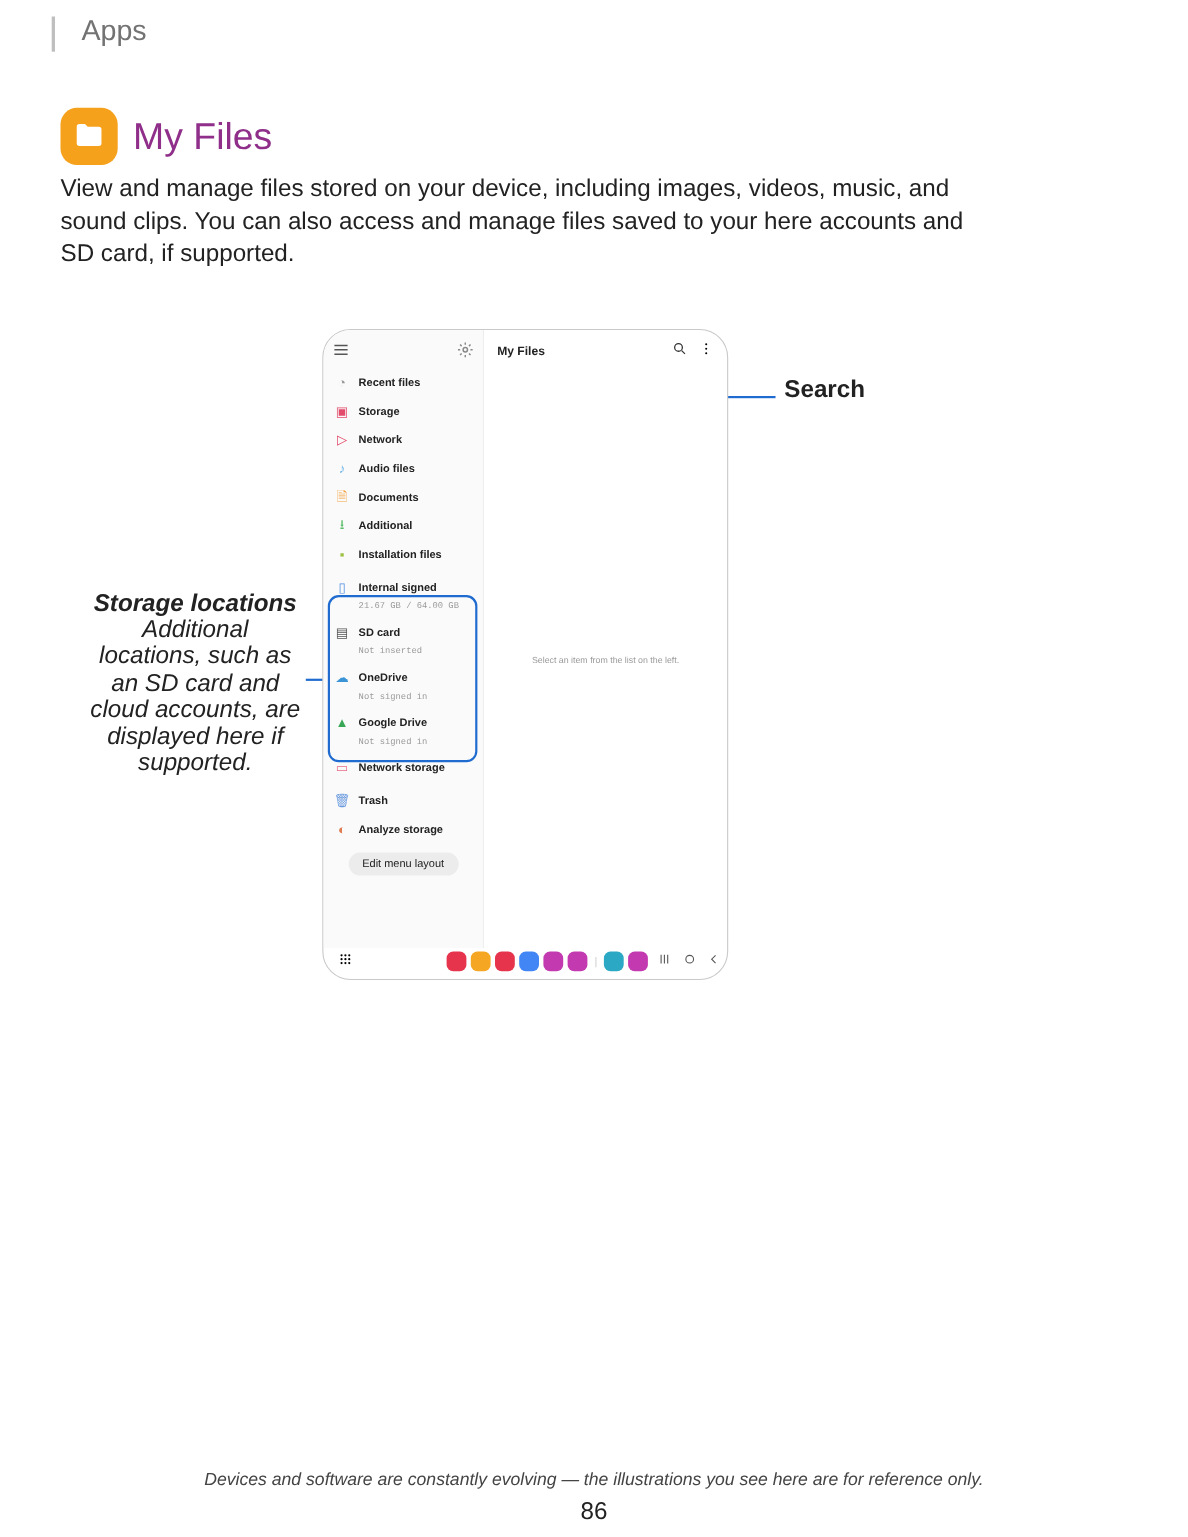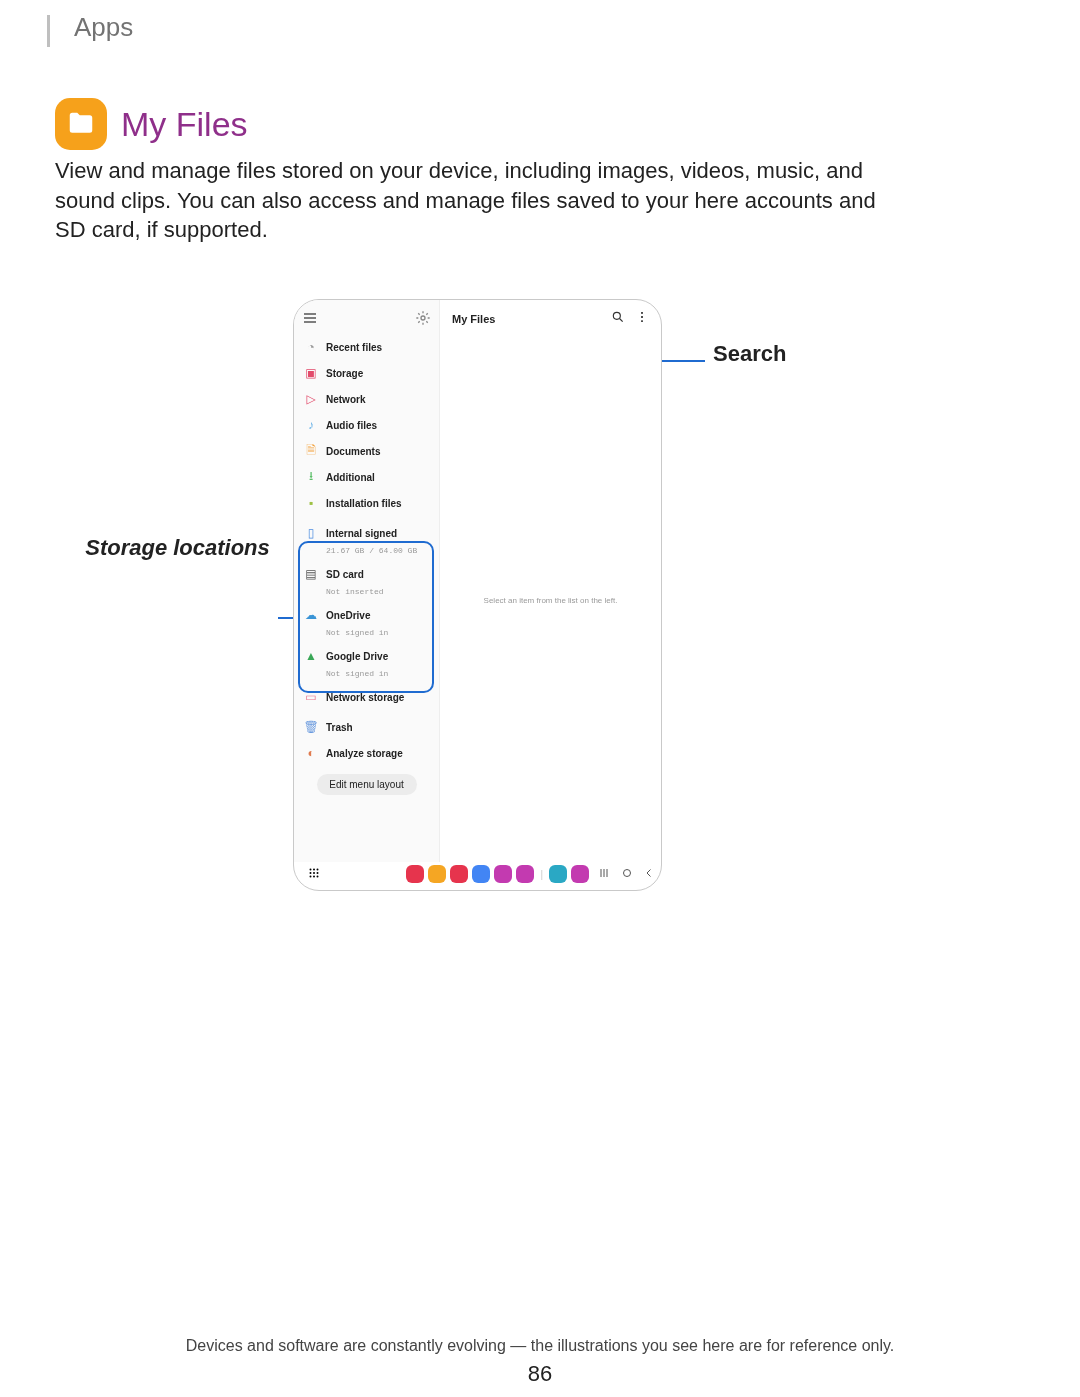--- a/index.html
+++ b/index.html
@@ -210,20 +210,21 @@
     background: #1f6bd0;
   }
   .foot-note {
     position: absolute;
     left: 0;
     bottom: 42px;
     width: 100%;
     text-align: center;
     font-size: 16px;
     color: #444;
+    font-style: italic;
   }
   .page-num {
     position: absolute;
     left: 0;
     bottom: 10px;
     width: 100%;
     text-align: center;
     font-size: 22px;
     color: #222;
   }
@@ -245,20 +246,21 @@
 
 <div class="intro">View and manage files stored on your device, including images, videos, music, and sound clips. You can also access and manage files saved to your here accounts and SD card, if supported.</div>
 
 <div class="callout-search-line1"></div>
 <div class="callout-search-line2"></div>
 <div class="callout-search">Search</div>
 
 <div class="callout-storage-line"></div>
 <div class="callout-storage">
   <span class="hdr">Storage locations</span><br>
+  <span>Additional locations, such as an SD card and cloud accounts, are displayed here if supported.</span>
 </div>
 
 <div class="device">
   <div class="device-inner">
     <div class="sidebar">
       <div class="sb-top">
         <span>
           <svg viewBox="0 0 24 24">
               <path d="M3 6h18M3 12h18M3 18h18" stroke="#555" stroke-width="2" fill="none"></path>
             </svg>

